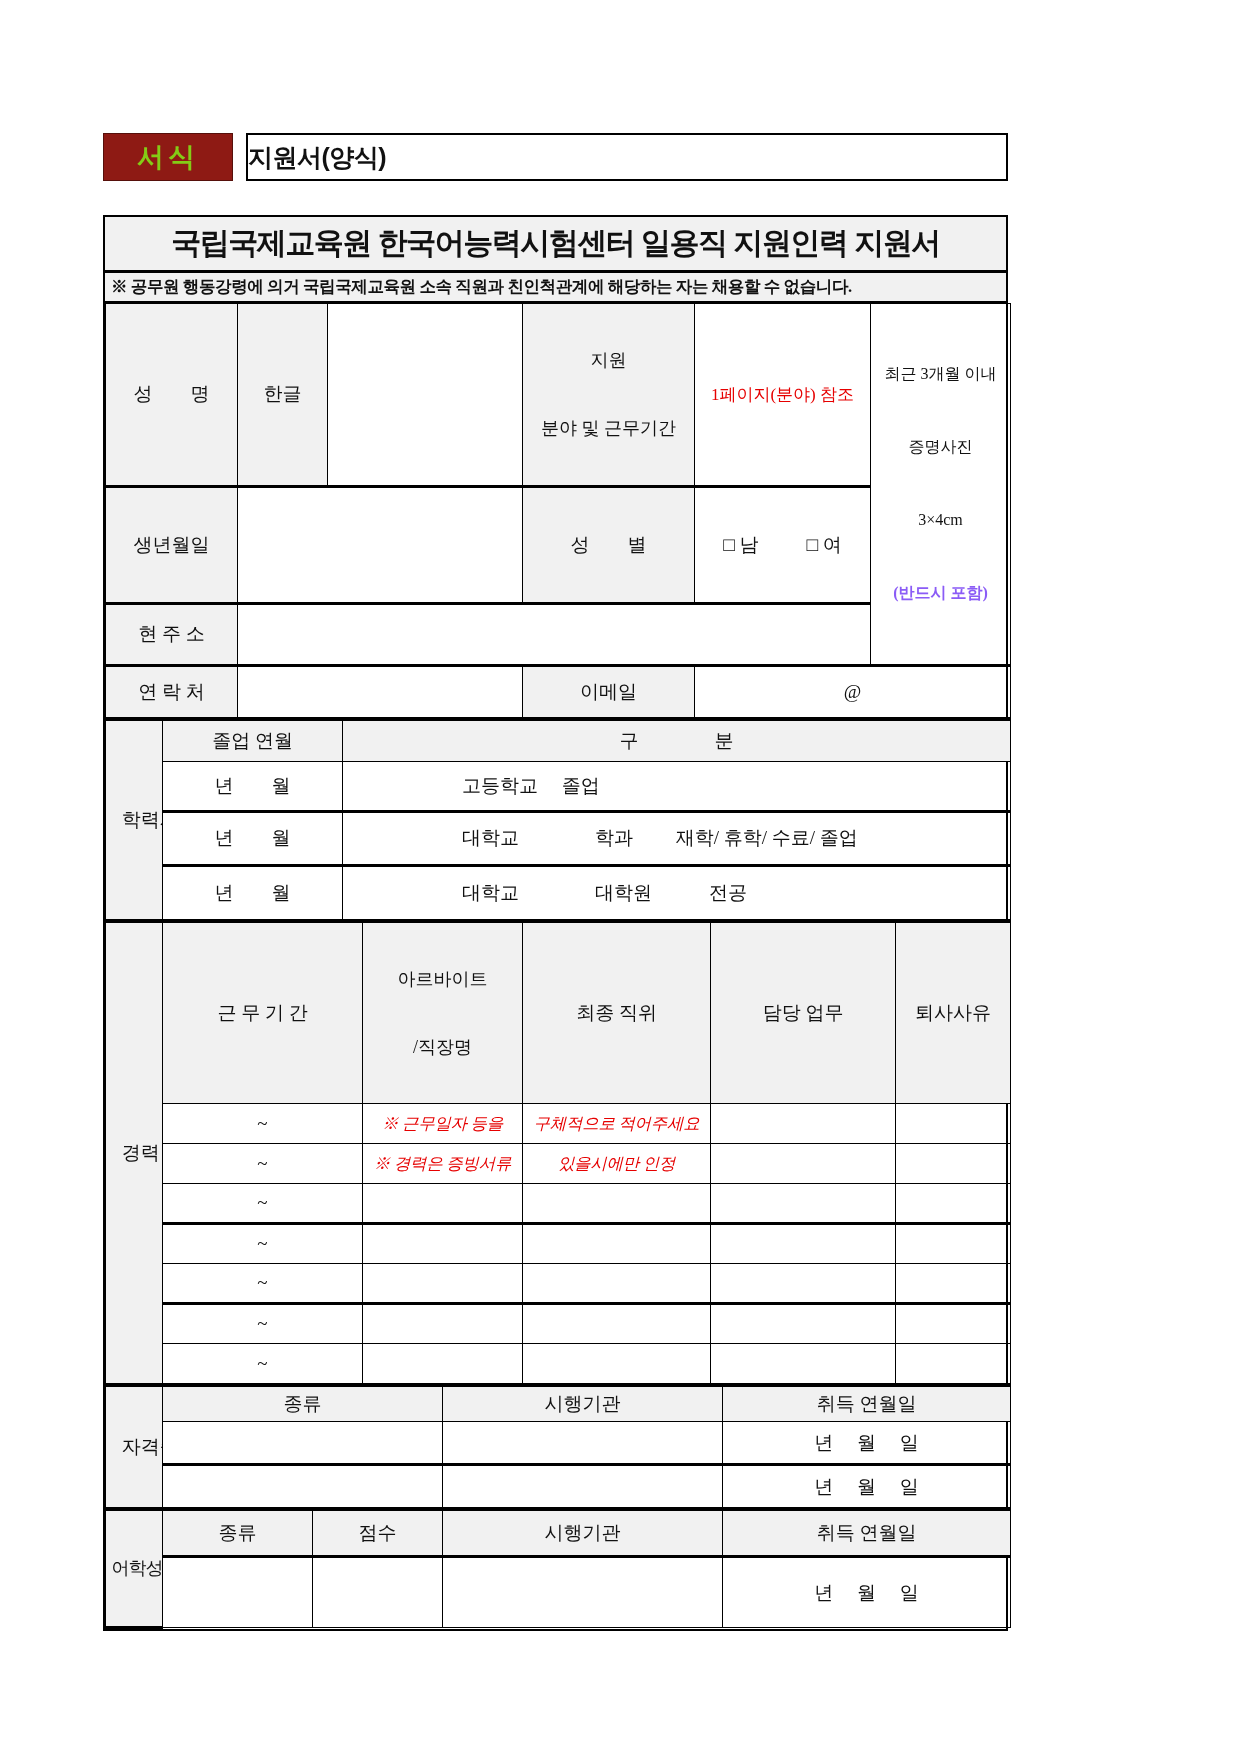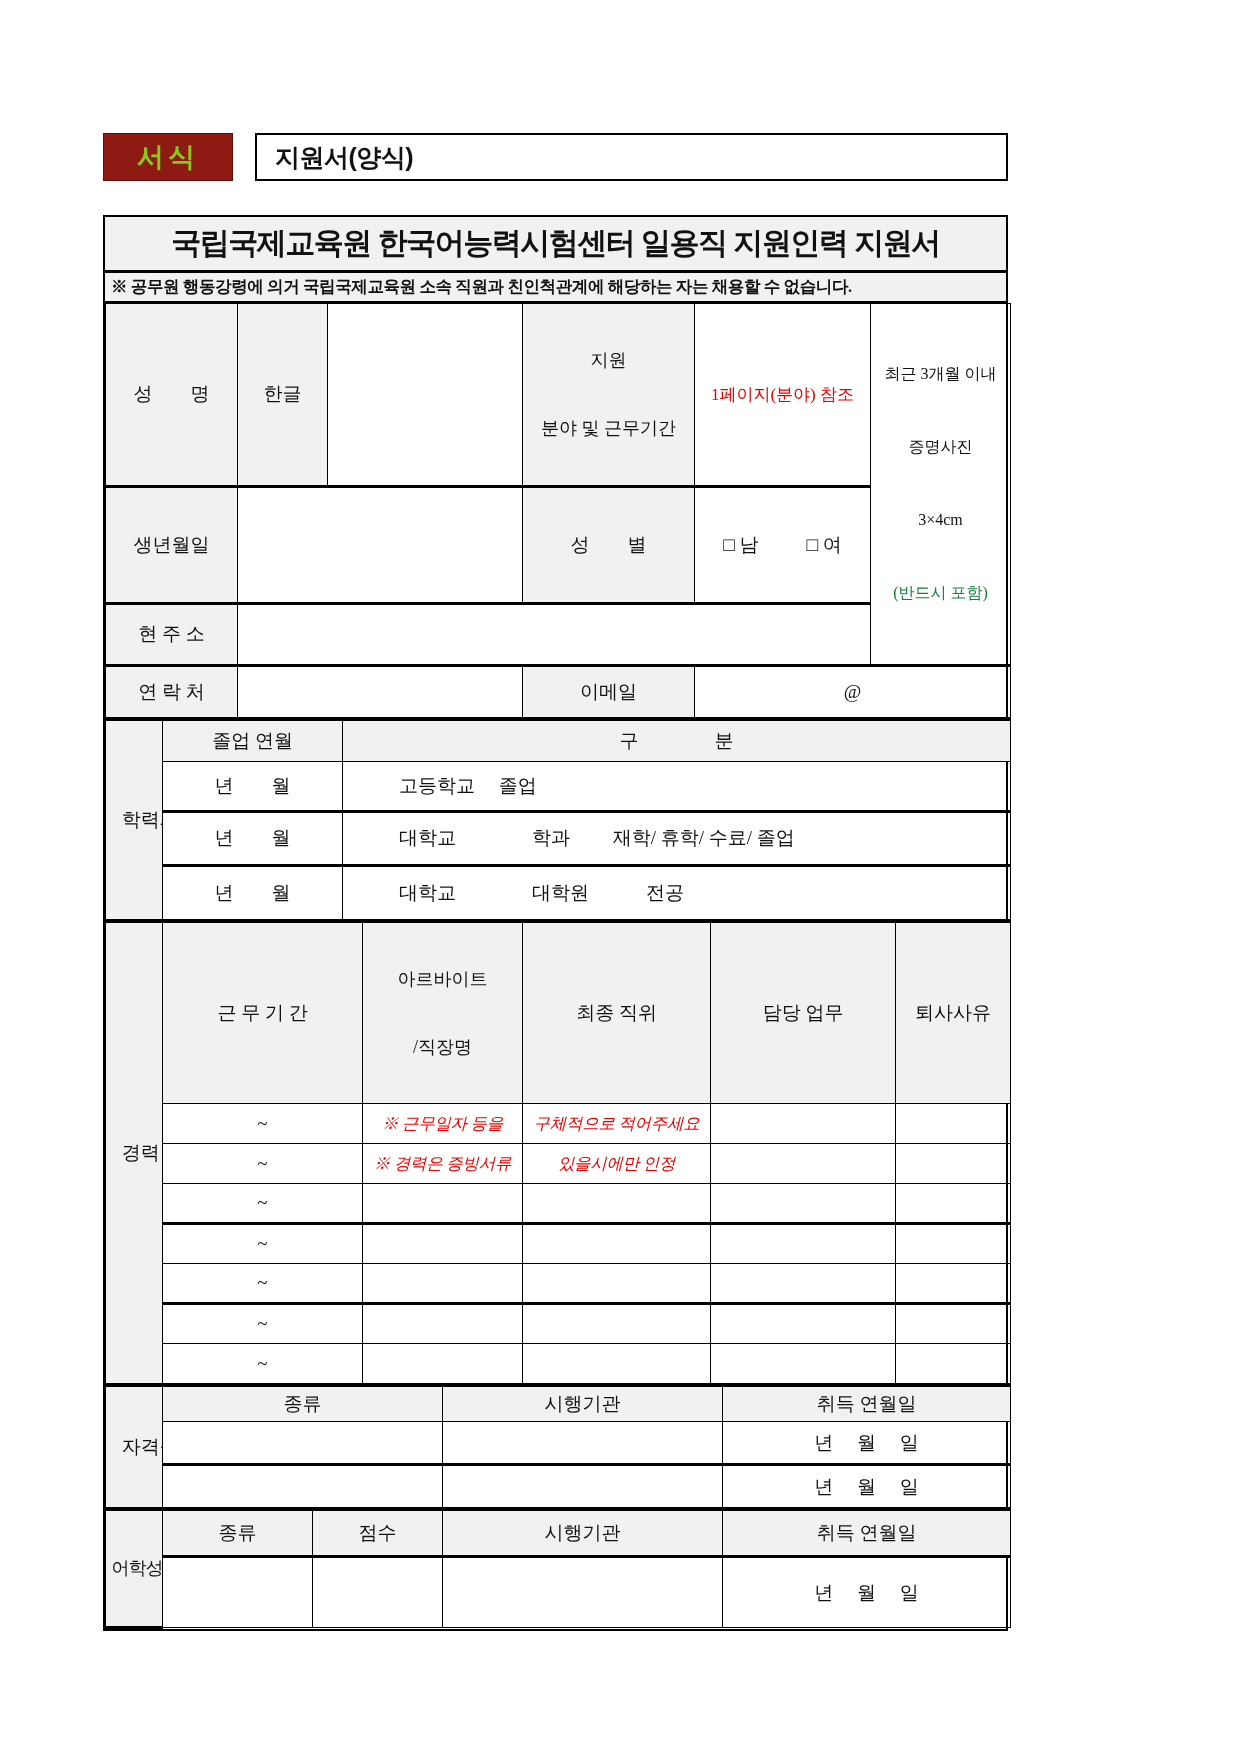--- a/index.html
+++ b/index.html
@@ -15,22 +15,22 @@
 
   
   .hdr { display: flex; height: 48px; }
   .hdr-badge {
     width: 130px; background: #8e1a14; border: 1px solid #56100b;
     color: #84cc16; font-family: "Liberation Sans", sans-serif;
     font-weight: bold; font-size: 27px; letter-spacing: 4px;
     display: flex; align-items: center; justify-content: center;
   }
   .hdr-titlebox {
-    flex: 1; margin-left: 22px; border: 2px solid #000;
-    display: flex; align-items: center; padding-left: 18px;
+    flex: 1; margin-left: 13px; border: 2px solid #000;
+    display: flex; align-items: center; 
     font-family: "Liberation Sans", sans-serif;
     font-weight: bold; font-size: 25px; letter-spacing: -0.5px; text-align: right;
   }
 
   
   .formbox { margin-top: 34px; border: 2px solid #000; }
   .t-title {
     height: 56px; background: #f1f1f1;
     display: flex; align-items: center; justify-content: center;
     font-family: "Liberation Sans", sans-serif; font-weight: bold;
@@ -48,27 +48,27 @@
   table.sect { border-top: 3px solid #000; }
   td {
     border: 1px solid #000; text-align: center; vertical-align: middle;
     font-size: 19px; padding: 0; overflow: hidden; white-space: pre;
   }
   tr.sep td { border-bottom-width: 3px; }
   .gray { background: #f1f1f1; }
   .red { color: #e60000; }
   .ital { }
   .left { text-align: left; }
-  .pl { padding-left: 56px; }
+  .pl { padding-left: 119px; }
   .small { font-size: 17px; }
   .note-cell { font-size: 16.5px; font-style: italic; color: #e60000; letter-spacing: -0.3px; }
 
   .two-line div { line-height: 1.35; font-size: 18px; }
   .photo-cell div { line-height: 1.8; font-size: 16px; }
-  .photo-cell .red-b { font-weight: normal; color: #15803d; }
+  .photo-cell .red-b { font-weight: bold; color: #8b5cf6; }
 
   .vcell-inner { margin: 0 auto; word-break: break-all; text-align: center; }
   .v-edu   { width: 1.3em; line-height: 1.95; font-size: 19px; }
   .v-car   { width: 1.3em; line-height: 3.4;  font-size: 19px; }
   .v-cert  { width: 1.3em; line-height: 1.5;  font-size: 19px; }
   .v-lang  { width: 2.5em; line-height: 1.5;  font-size: 18px; letter-spacing: -1px; }
 
   .gender-wrap { display: flex; justify-content: center; gap: 48px; }
 </style>
 </head>

